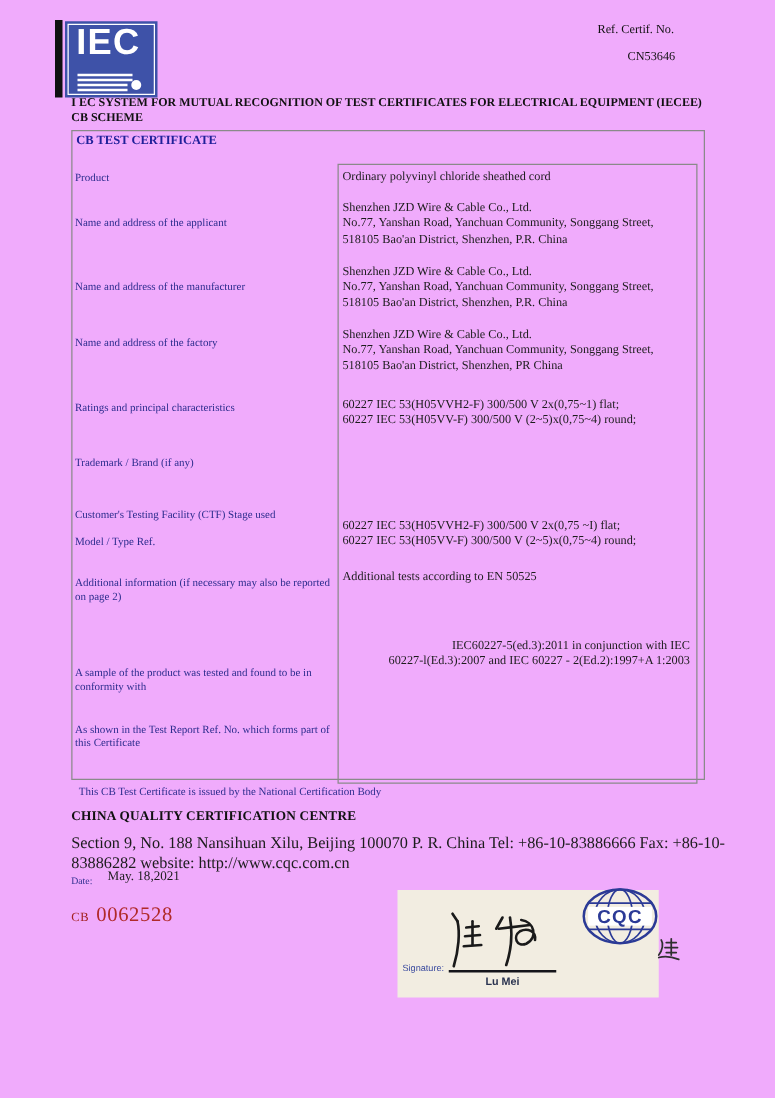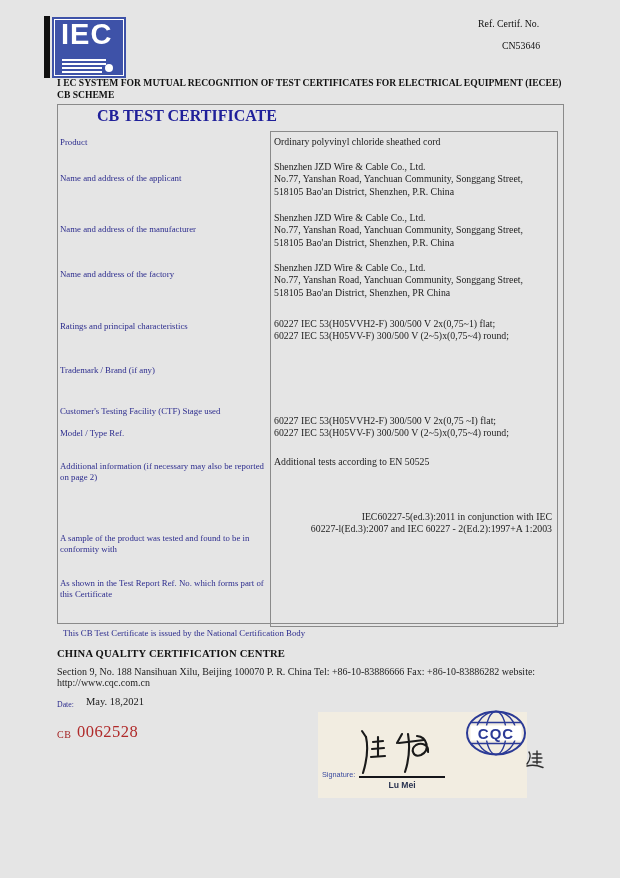--- a/index.html
+++ b/index.html
@@ -1,28 +1,28 @@
 <!DOCTYPE html>
 <html><head>
 <meta charset="utf-8">
 <style>
   html,body{margin:0;padding:0;background:#fff;}
-  .page{position:relative;width:620px;height:878px;background:#e5e5e5;overflow:hidden;
+  .page{position:relative;width:620px;height:878px;background:#f0abfc;overflow:hidden;
         font-family:"Liberation Serif","DejaVu Serif",serif;}
   .abs{position:absolute;}
   .lbl{position:absolute;color:#2d2d8e;font-size:8.8px;line-height:11px;width:208px;}
   .val{position:absolute;color:#1c1c1c;font-size:9.8px;line-height:12.4px;width:278px;}
   .box{position:absolute;border:1px solid #8a8a8a;background:transparent;}
   .hdr{position:absolute;left:57px;top:77px;width:508px;color:#111;font-weight:bold;
        font-size:9.6px;line-height:11.8px;}
-  .title{position:absolute;left:61px;top:107px;color:#20209a;font-weight:bold;font-size:16px;margin-left:36px;}
+  .title{position:absolute;left:61px;top:107px;color:#20209a;font-weight:bold;font-size:10px;}
   .refl{position:absolute;color:#111;font-size:9.8px;}
   .issued{position:absolute;left:63px;top:628px;color:#2d2d8e;font-size:8.8px;}
   .ncbname{position:absolute;left:57px;top:648px;color:#111;font-weight:bold;font-size:10.6px;letter-spacing:.2px;}
-  .ncbaddr{position:absolute;left:57px;top:666px;color:#1c1c1c;font-size:10px;width:540px;}
+  .ncbaddr{position:absolute;left:57px;top:666px;color:#1c1c1c;font-size:13px;width:540px;}
   .datelbl{position:absolute;left:57px;top:700px;color:#2d2d8e;font-size:7.8px;}
   .dateval{position:absolute;left:86px;top:696px;color:#1c1c1c;font-size:10.5px;}
   .cbpre{position:absolute;left:57px;top:729px;color:#a32222;font-size:10px;letter-spacing:.5px;}
   .cbnum{position:absolute;left:77px;top:722px;color:#b02a2a;font-size:16.5px;letter-spacing:.5px;}
   .patch{position:absolute;left:318px;top:712px;width:209px;height:86px;background:#f2ede1;}
   .siglbl{position:absolute;left:322px;top:770px;color:#3a4a9e;font-size:7.3px;
           font-family:"Liberation Sans","DejaVu Sans",sans-serif;}
   .sigline{position:absolute;left:359px;top:776px;width:86px;height:2px;background:#15151a;}
   .signame{position:absolute;left:366px;top:780px;width:72px;text-align:center;color:#2a3350;
            font-size:8.6px;font-weight:bold;font-family:"Liberation Sans","DejaVu Sans",sans-serif;}

